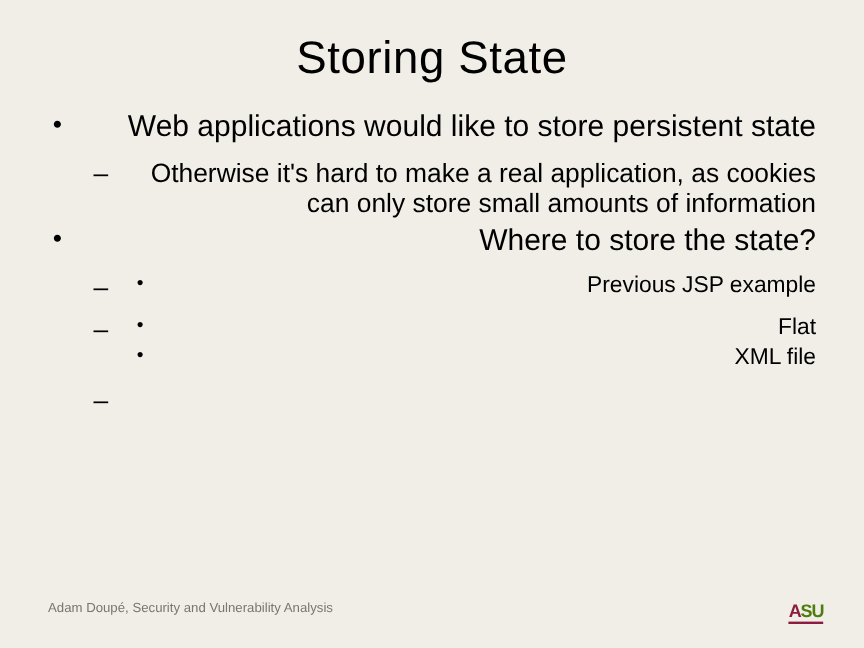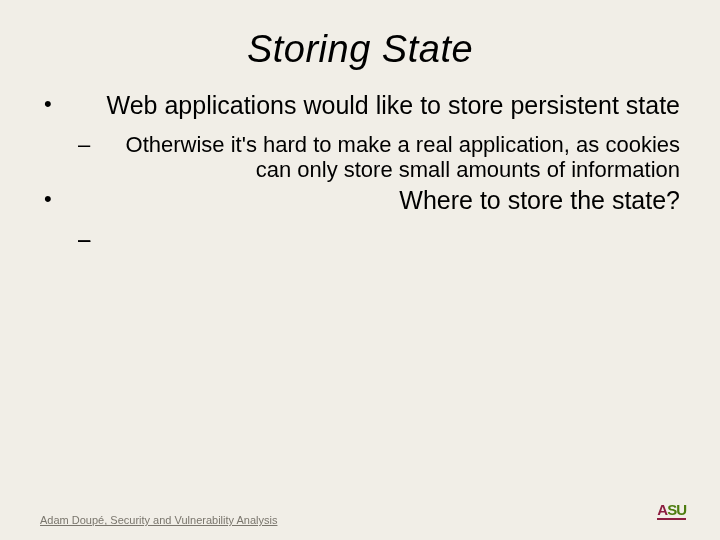--- a/index.html
+++ b/index.html
@@ -18,21 +18,20 @@
     height: 540px;
     box-sizing: border-box;
     padding: 20px 40px 0 40px;
   }
   .title {
     text-align: center;
     font-size: 38px;
     font-weight: 400;
     margin: 8px 0 20px 0;
     letter-spacing: 0.5px;
-    font-style: italic;
   }
   ul.lvl1 {
     list-style: none;
     padding-left: 0;
     margin: 0;
     text-align: right;
   }
   ul.lvl1 > li {
     font-size: 25px;
     line-height: 1.15;
@@ -81,24 +80,23 @@
   ul.lvl3 > li::before {
     content: "•";
     position: absolute;
     left: 2px;
     top: 0;
     font-size: 16px;
   }
   .footer {
     position: absolute;
     left: 40px;
-    bottom: 14px;
+    bottom: 27px;
     font-size: 11px;
     color: #7a766d;
-    text-decoration: underline;
   }
   .logo {
     position: absolute;
     right: 34px;
     bottom: 20px;
     font-family: "Arial Black", Arial, sans-serif;
     font-weight: 900;
     font-size: 15px;
     letter-spacing: -1px;
     line-height: 1;
@@ -125,22 +123,35 @@
       <ul class="lvl2">
         <li>
           <span>Otherwise it's hard to make a real application, as cookies can only store small amounts of information</span>
         </li>
       </ul>
     </li>
     <li>
       <span>Where to store the state?</span>
       <ul class="lvl2">
         <li>
+          <ul class="lvl3">
+            <li>
+              <span>Previous JSP example</span>
+            </li>
+          </ul>
         </li>
         <li>
+          <ul class="lvl3">
+            <li>
+              <span>Flat</span>
+            </li>
+            <li>
+              <span>XML file</span>
+            </li>
+          </ul>
         </li>
         <li>
         </li>
       </ul>
     </li>
   </ul>
 
   <div class="footer">Adam Doupé, Security and Vulnerability Analysis</div>
 
   <div class="logo">

